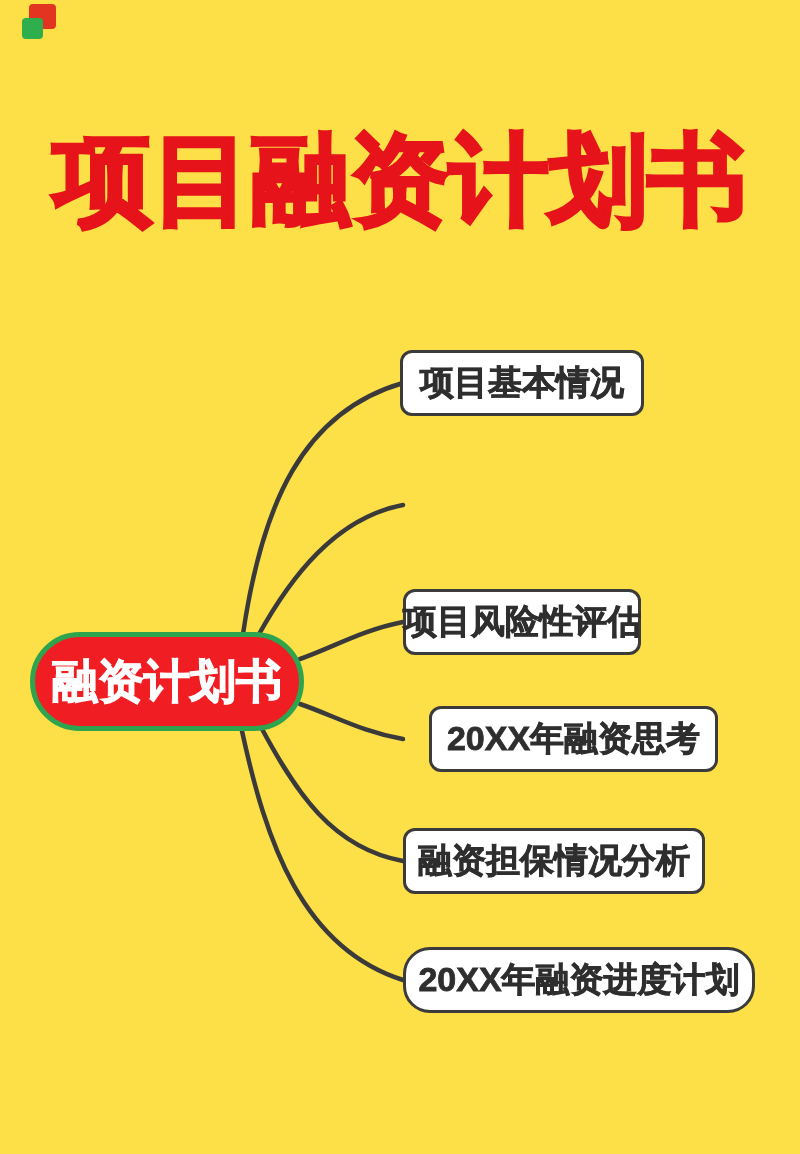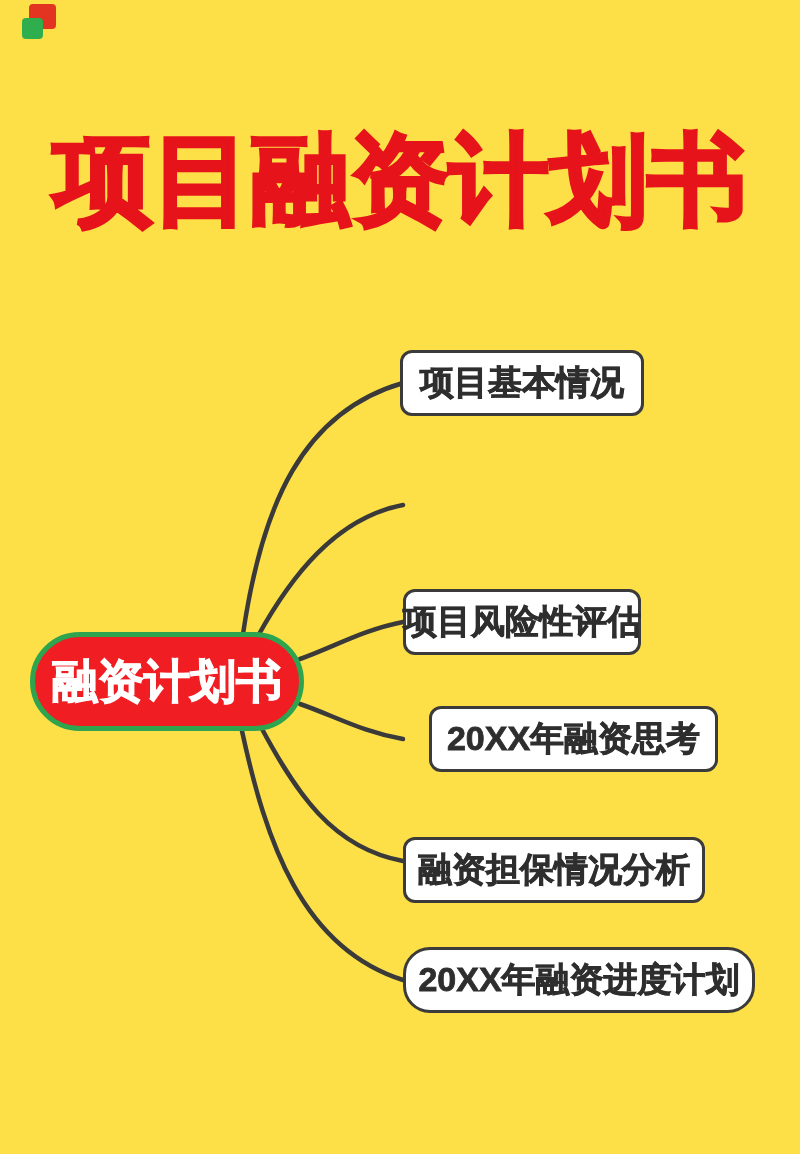--- a/index.html
+++ b/index.html
@@ -32,21 +32,21 @@
   
   .branch { position: absolute; box-sizing: border-box; height: 66px; background: #ffffff;
             border: 3px solid #3b3b3b; border-radius: 12px;
             display: flex; align-items: center; justify-content: center;
             color: #2e2e2e; font-size: 34px; font-weight: 900; white-space: nowrap;
             -webkit-text-stroke: 0.8px #2e2e2e; }
   .b1 { left: 400px; top: 350px; width: 244px; }
   .b2 { left: 403px; top: 472px; width: 304px; }
   .b3 { left: 403px; top: 589px; width: 238px; }
   .b4 { left: 403px; top: 706px; width: 289px; margin-left: 26px; }
-  .b5 { left: 403px; top: 828px; width: 302px; margin-top: 9px; }
+  .b5 { left: 403px; top: 828px; width: 302px; }
   .b6 { left: 403px; top: 947px; width: 352px; border-radius: 27px; }
 </style>
 </head>
 <body>
 
 <div class="canvas">
 
   <div class="logo-sq logo-red"></div>
   <div class="logo-sq logo-green"></div>
 

